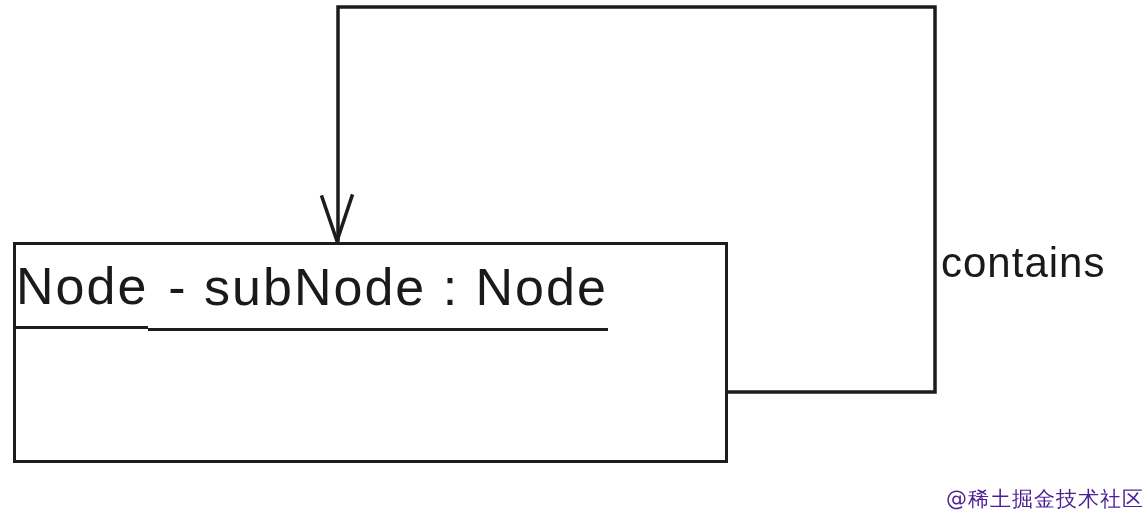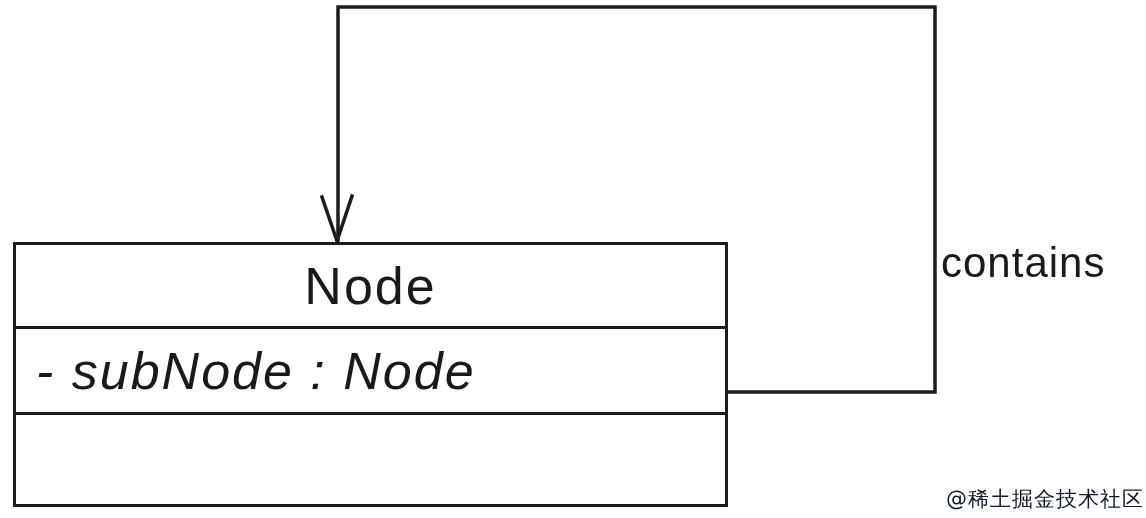--- a/index.html
+++ b/index.html
@@ -28,43 +28,42 @@
     stroke: #1c1c1c;
     stroke-width: 3.5;
     stroke-linecap: square;
     stroke-linejoin: miter;
   }
   .class-box {
     position: absolute;
     left: 13px;
     top: 242px;
     width: 715px;
-    height: 265px;
+    height: 221px;
     box-sizing: border-box;
     border: 3px solid #1c1c1c;
     background: #ffffff;
     display: flex;
-    flex-direction: column;
+    flex-direction: row;
   }
   .compartment {
     box-sizing: border-box;
     display: flex;
     align-items: center;
   }
   .compartment.title {
     height: 84px;
     border-bottom: 3px solid #1c1c1c;
     justify-content: center;
   }
   .compartment.attrs {
     height: 86px;
     border-bottom: 3px solid #1c1c1c;
     justify-content: flex-start;
     padding-left: 20px;
-    font-style: italic;
   }
   .compartment.methods {
     flex: 1;
   }
   .class-name {
     font-size: 52px;
     letter-spacing: 2px;
     line-height: 1;
     white-space: nowrap;
   }
@@ -81,21 +80,21 @@
     font-size: 42px;
     letter-spacing: 1px;
     line-height: 1;
     white-space: nowrap;
   }
   .watermark {
     position: absolute;
     right: 2px;
     bottom: 5px;
     font-size: 21px;
-    color: #0f172a;
+    color: #4c1d95;
     letter-spacing: 1px;
     white-space: nowrap;
     font-family: "DejaVu Sans", "Liberation Sans", sans-serif;
   }
 </style>
 </head>
 <body>
 
 <div class="canvas">
 

